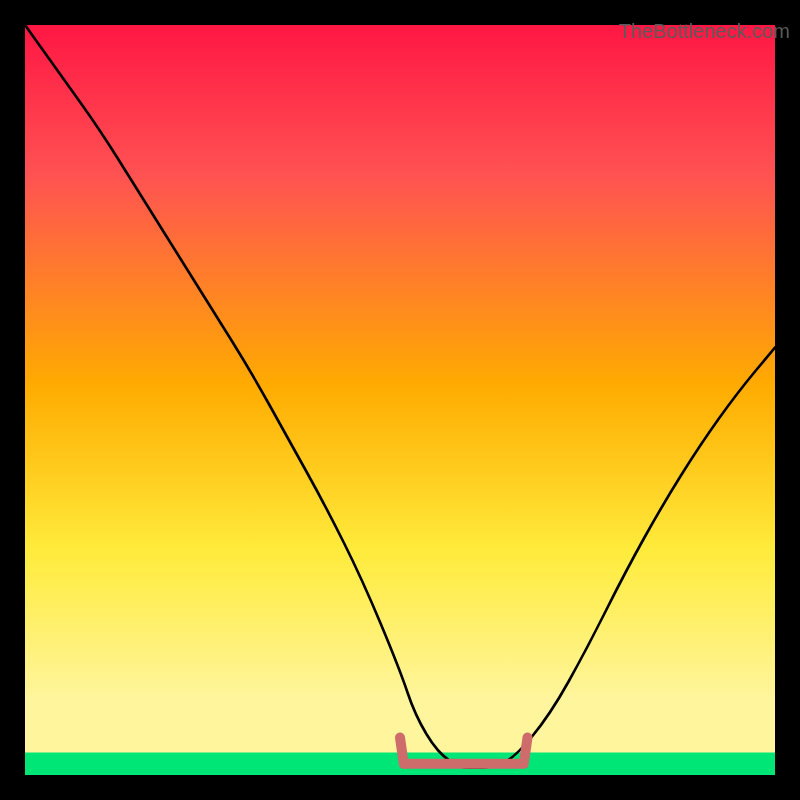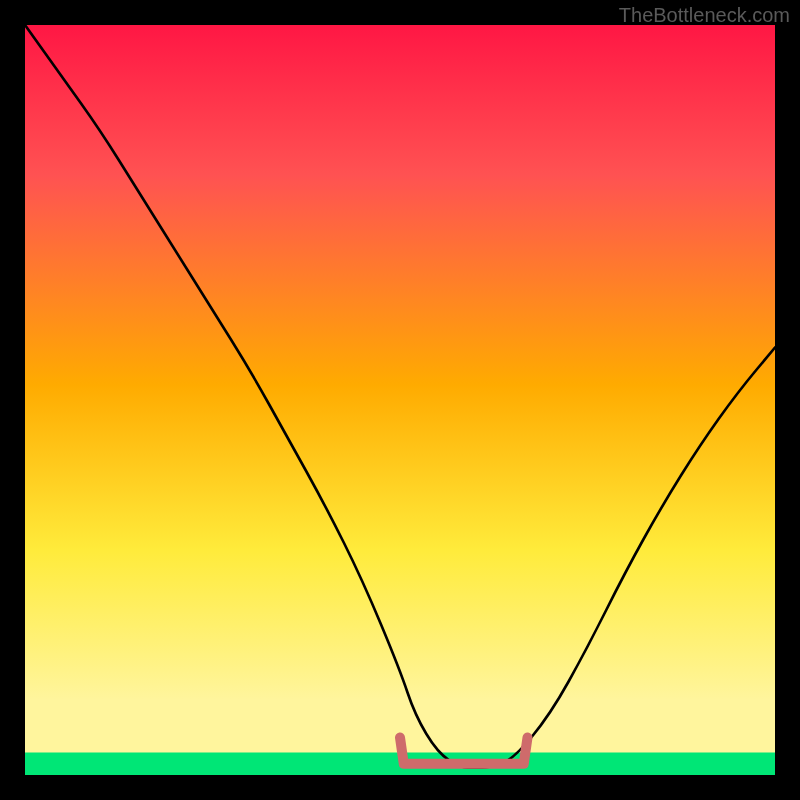--- a/index.html
+++ b/index.html
@@ -6,21 +6,21 @@
   body {
     width: 800px;
     height: 800px;
     background: #000;
     position: relative;
     font-family: Arial, Helvetica, sans-serif;
     overflow: hidden;
   }
   .watermark {
     position: absolute;
-    top: 4px;
+    top: 20px;
     right: 10px;
     color: #5a5a5a;
     font-size: 20px;
     font-weight: 500;
     z-index: 10;
     text-align: right;
   }
   .plot-area {
     position: absolute;
     left: 25px;

